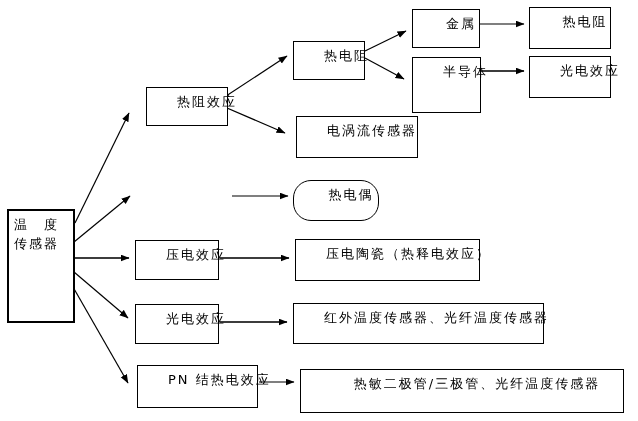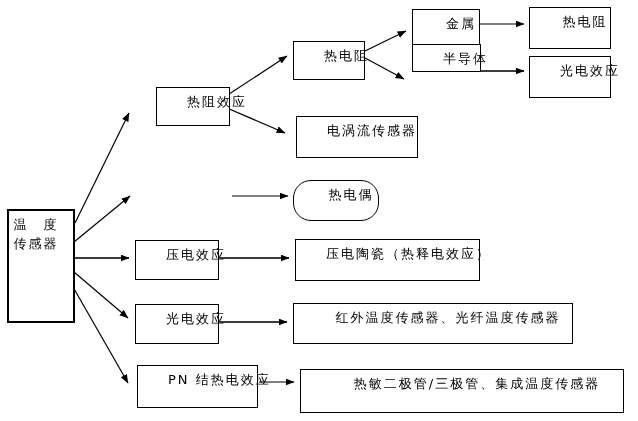--- a/index.html
+++ b/index.html
@@ -19,21 +19,21 @@
     font-size:13px;
     letter-spacing:2px;
     text-align:center;
     padding-top:5px;
     line-height:18px;
     white-space:nowrap;
     padding-left:30px;
   }
   .node.root{
     border-width:2px;
-    text-align:center;
+    text-align:right;
     padding:4px 14px 0 4px;
     line-height:19px;
   }
   .node.root .rline{display:block;}
   svg.edges{
     position:absolute;left:0;top:0;
     pointer-events:none;
   }
   svg.edges line{stroke:#000;stroke-width:1.2;}
   svg.edges line.bold{stroke:#3c3c3c;stroke-width:2;}
@@ -64,42 +64,42 @@
     <line class="bold" x1="220" y1="258" x2="289" y2="258" marker-end="url(#ah)"></line>
     <line class="bold" x1="220" y1="322" x2="287" y2="322" marker-end="url(#ah)"></line>
     <line x1="259" y1="382" x2="294" y2="382" marker-end="url(#ah)"></line>
   </svg>
 
   <div class="node root" style="left:7px;top:209px;width:68px;height:114px;">
     <span class="rline">温　度</span>
     <span class="rline">传感器</span>
   </div>
 
-  <div class="node" style="left:156px;top:87px;width:74px;height:39px;">热阻效应</div>
+  <div class="node" style="left:146px;top:87px;width:82px;height:39px;">热阻效应</div>
 
   <div class="node" style="left:293px;top:41px;width:72px;height:39px;">热电阻</div>
 
   <div class="node" style="left:296px;top:116px;width:122px;height:42px;">电涡流传感器</div>
 
   <div class="node" style="left:412px;top:9px;width:68px;height:39px;">金属</div>
 
   <div class="node" style="left:529px;top:7px;width:82px;height:42px;">热电阻</div>
 
-  <div class="node" style="left:412px;top:44px;width:69px;height:28px;text-align:center;">半导体</div>
+  <div class="node" style="left:412px;top:57px;width:69px;height:56px;text-align:center;">半导体</div>
 
   <div class="node" style="left:529px;top:56px;width:82px;height:42px;">光电效应</div>
 
 
   <div class="node" style="left:293px;top:180px;width:86px;height:41px;border-radius:18px;">热电偶</div>
 
   <div class="node" style="left:135px;top:240px;width:84px;height:40px;">压电效应</div>
 
   <div class="node" style="left:295px;top:239px;width:185px;height:42px;">压电陶瓷（热释电效应）</div>
 
   <div class="node" style="left:135px;top:304px;width:84px;height:40px;">光电效应</div>
 
-  <div class="node" style="left:293px;top:303px;width:280px;height:41px;">红外温度传感器、光纤温度传感器</div>
+  <div class="node" style="left:293px;top:303px;width:251px;height:41px;">红外温度传感器、光纤温度传感器</div>
 
   <div class="node" style="left:137px;top:365px;width:121px;height:43px;">PN 结热电效应</div>
 
-  <div class="node" style="left:300px;top:369px;width:324px;height:44px;">热敏二极管/三极管、集成温度传感器</div>
+  <div class="node" style="left:300px;top:369px;width:324px;height:44px;">热敏二极管/三极管、光纤温度传感器</div>
 
 </div>
 
 </body></html>

